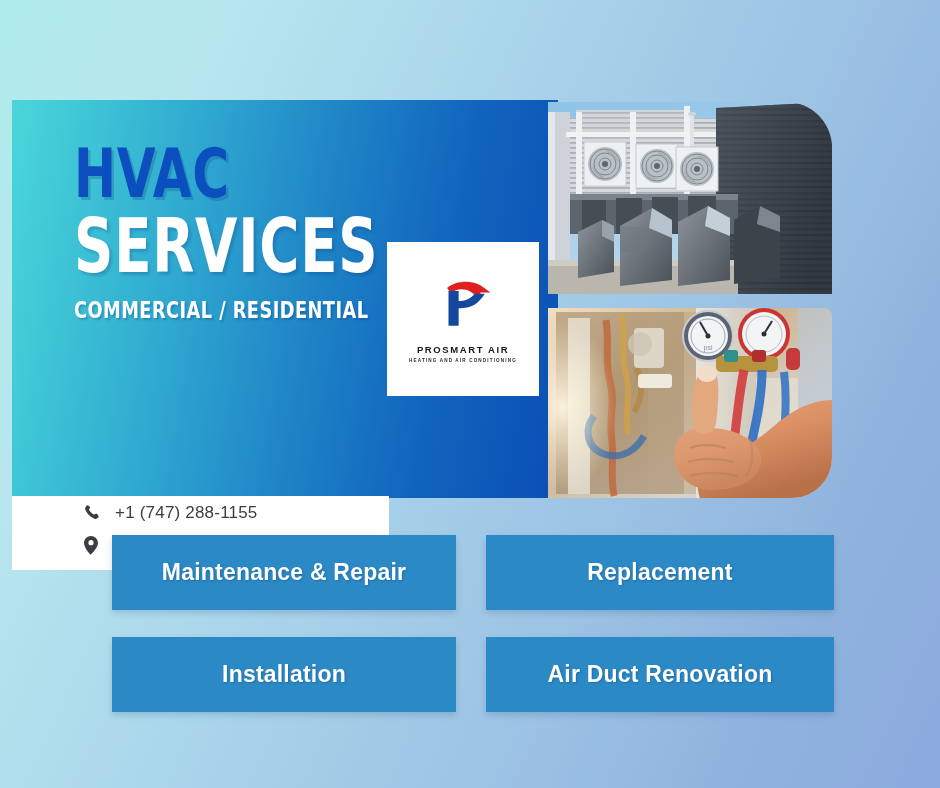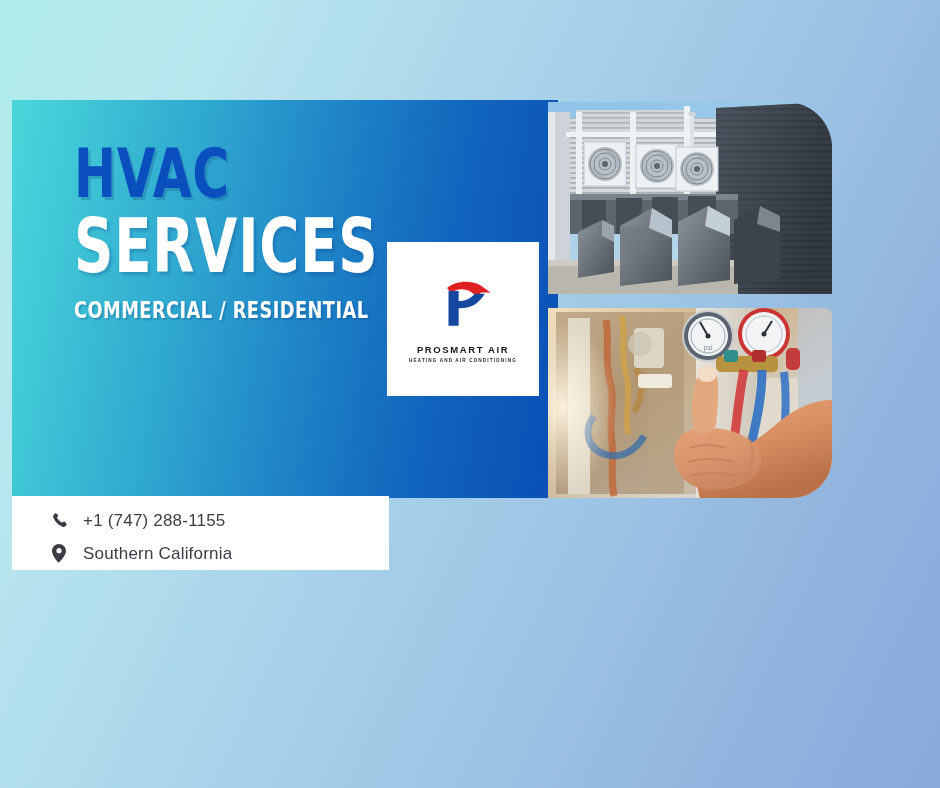--- a/index.html
+++ b/index.html
@@ -118,22 +118,22 @@
   
   .contact-card {
     position: absolute;
     left: 0;
     top: 396px;
     width: 377px;
     height: 74px;
     background: #ffffff;
     display: flex;
     flex-direction: column;
-    justify-content: flex-end;
-    padding-left: 36px;
+    justify-content: flex-start;
+    padding-left: 68px;
     box-sizing: border-box;
   }
   .contact-row {
     display: flex;
     align-items: center;
     height: 33px;
   }
   .contact-icon {
     width: 22px;
     display: flex;
@@ -456,14 +456,20 @@
                C166 126, 150 130, 146 120 Z" fill="#e3a87e"></path>
       <ellipse cx="159" cy="66" rx="10" ry="8" fill="#f3ddc8"></ellipse>
 
       <path d="M142 140 C152 136, 166 136, 178 140" stroke="#b87b52" stroke-width="2" fill="none" opacity="0.6"></path>
       <path d="M140 154 C152 150, 170 150, 186 154" stroke="#b87b52" stroke-width="2" fill="none" opacity="0.55"></path>
       <path d="M142 168 C154 164, 174 164, 190 168" stroke="#b87b52" stroke-width="2" fill="none" opacity="0.45"></path>
       <path d="M200 128 C206 140, 206 156, 198 168" stroke="#b87b52" stroke-width="2" fill="none" opacity="0.4"></path>
     </svg>
   </div>
 
+  <div class="services">
+    <div class="svc-btn">Maintenance &amp; Repair</div>
+    <div class="svc-btn">Replacement</div>
+    <div class="svc-btn">Installation</div>
+    <div class="svc-btn">Air Duct Renovation</div>
+  </div>
 
 </div>
 
 </body></html>

